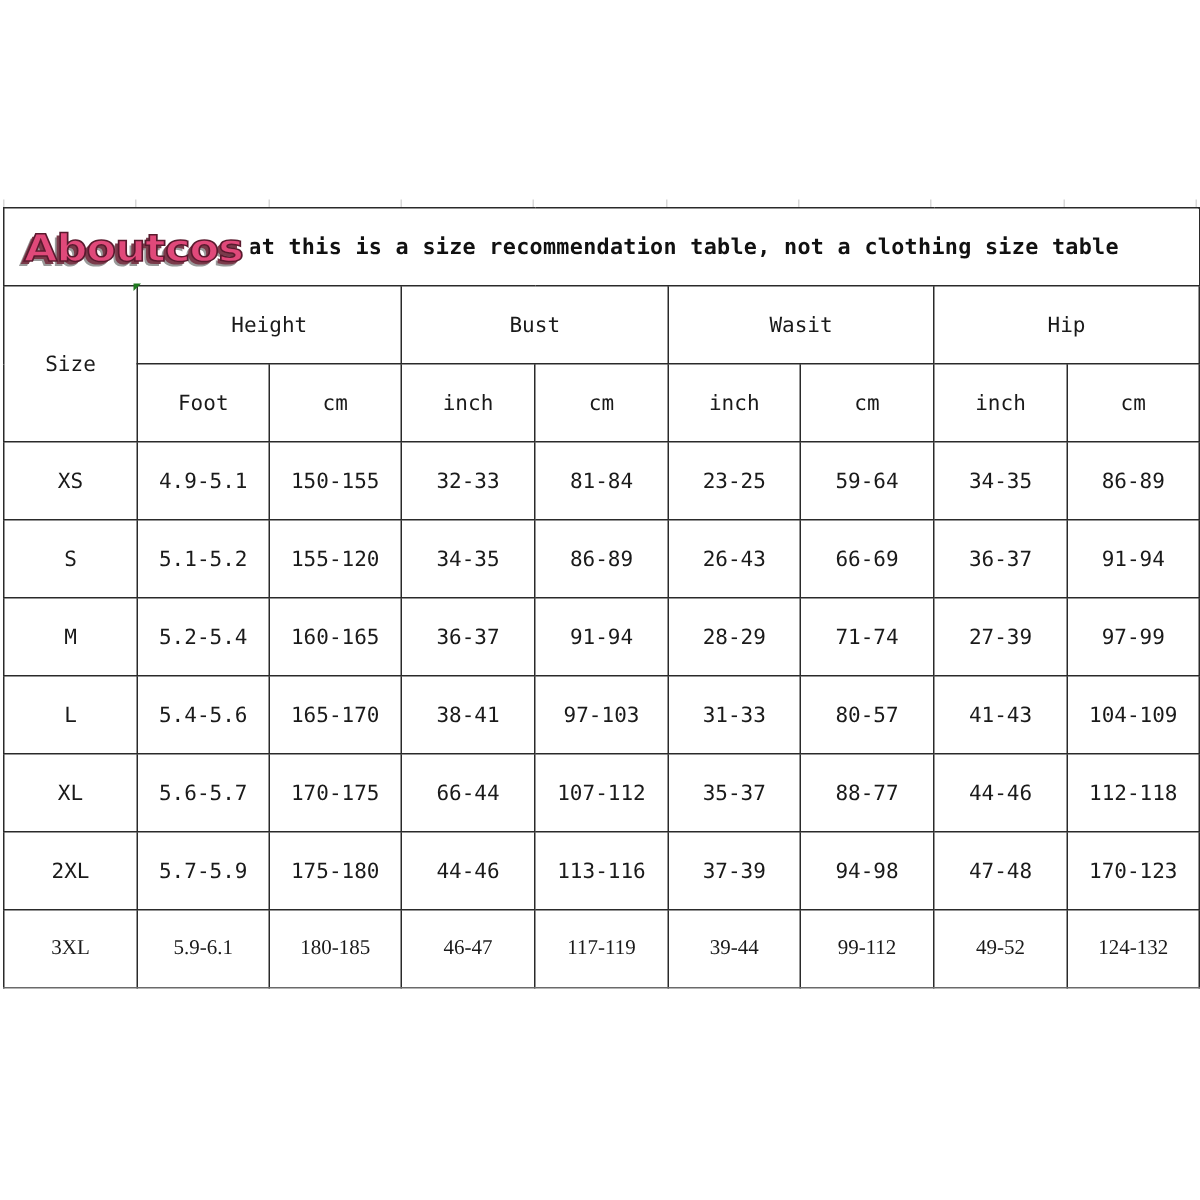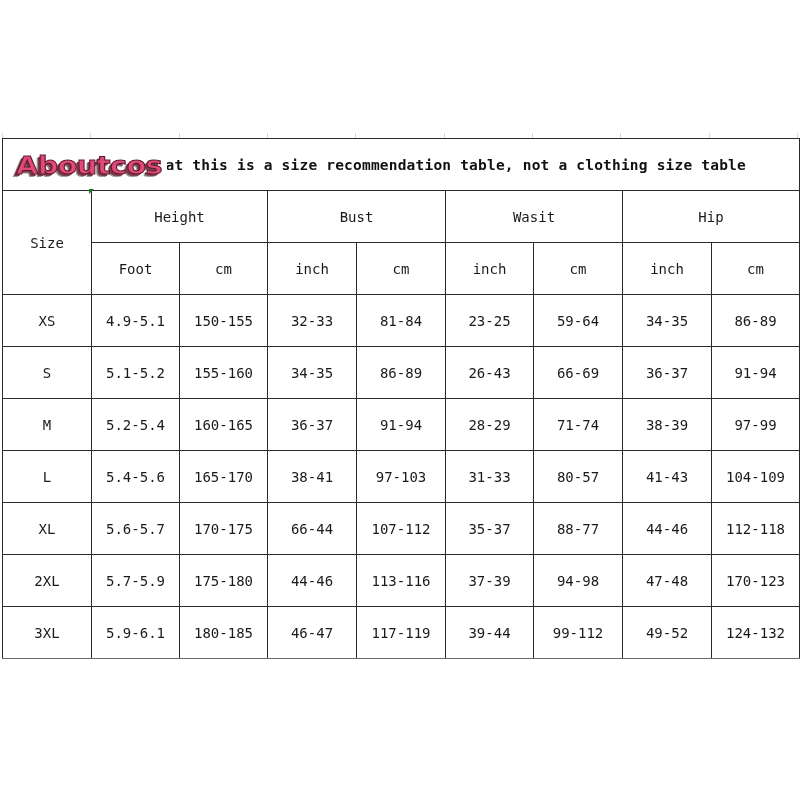--- a/index.html
+++ b/index.html
@@ -82,21 +82,21 @@
     left: 12px;
     top: 14px;
     width: 152px;
     height: 26px;
     background: #ffffff;
     z-index: 1;
   }
   tr.hdr1 td { height: 51px; }
   tr.hdr2 td { height: 51px; }
   tr.data-row td { height: 51px; }
-  tr.data-row:last-child td { border-bottom: 1.5px solid #6a6a6a; }
+  tr.data-row:last-child td { border-bottom: 1.5px solid #6a6a6a; font-family: Liberation Serif, serif; }
 
   .comment-marker {
     position: absolute;
     left: 89px;
     top: 189px;
     width: 0;
     height: 0;
     border-top: 5px solid #1f7a1f;
     border-right: 5px solid transparent;
     z-index: 3;
@@ -164,37 +164,37 @@
     <td>32-33</td>
     <td>81-84</td>
     <td>23-25</td>
     <td>59-64</td>
     <td>34-35</td>
     <td>86-89</td>
   </tr>
   <tr class="data-row">
     <td>S</td>
     <td>5.1-5.2</td>
-    <td>155-160</td>
+    <td>155-120</td>
     <td>34-35</td>
     <td>86-89</td>
     <td>26-43</td>
     <td>66-69</td>
     <td>36-37</td>
     <td>91-94</td>
   </tr>
   <tr class="data-row">
     <td>M</td>
     <td>5.2-5.4</td>
     <td>160-165</td>
     <td>36-37</td>
     <td>91-94</td>
     <td>28-29</td>
     <td>71-74</td>
-    <td>38-39</td>
+    <td>27-39</td>
     <td>97-99</td>
   </tr>
   <tr class="data-row">
     <td>L</td>
     <td>5.4-5.6</td>
     <td>165-170</td>
     <td>38-41</td>
     <td>97-103</td>
     <td>31-33</td>
     <td>80-57</td>

